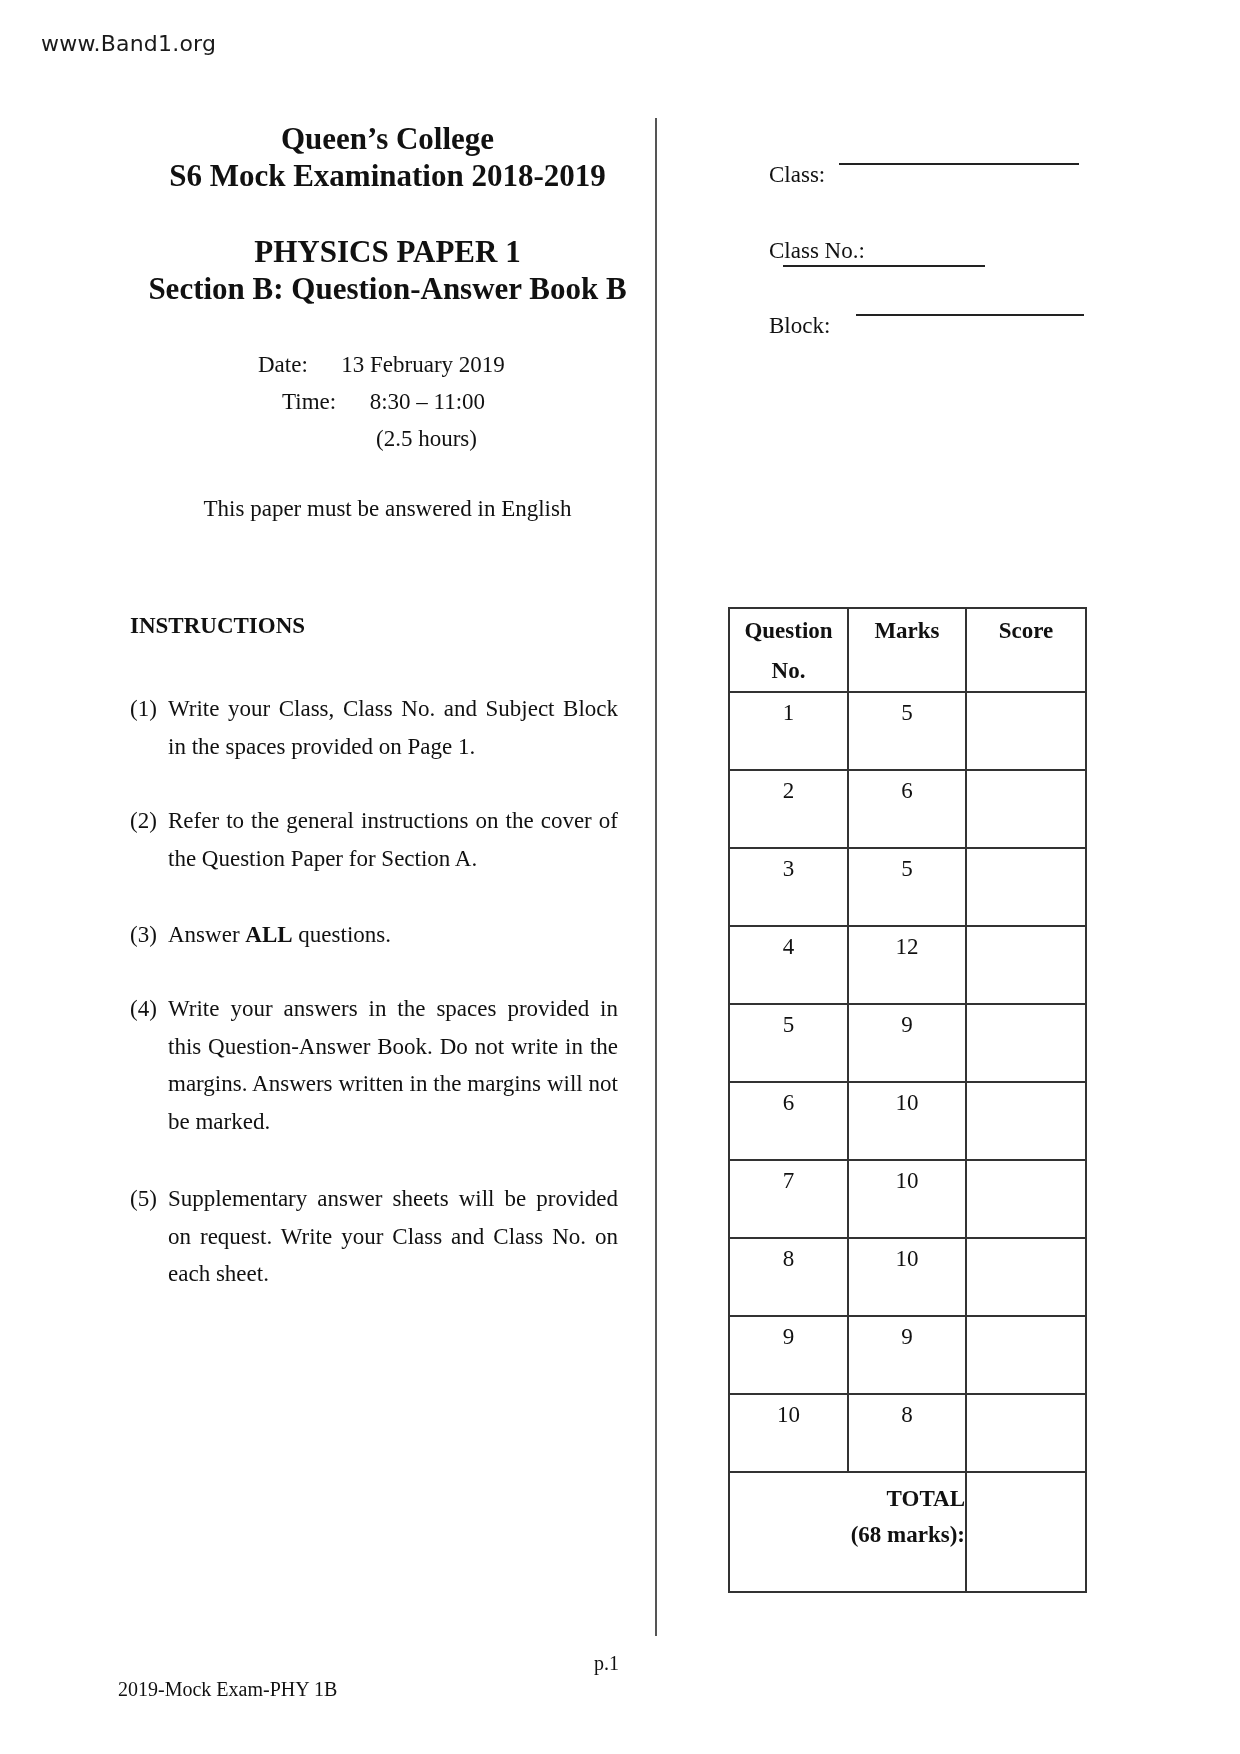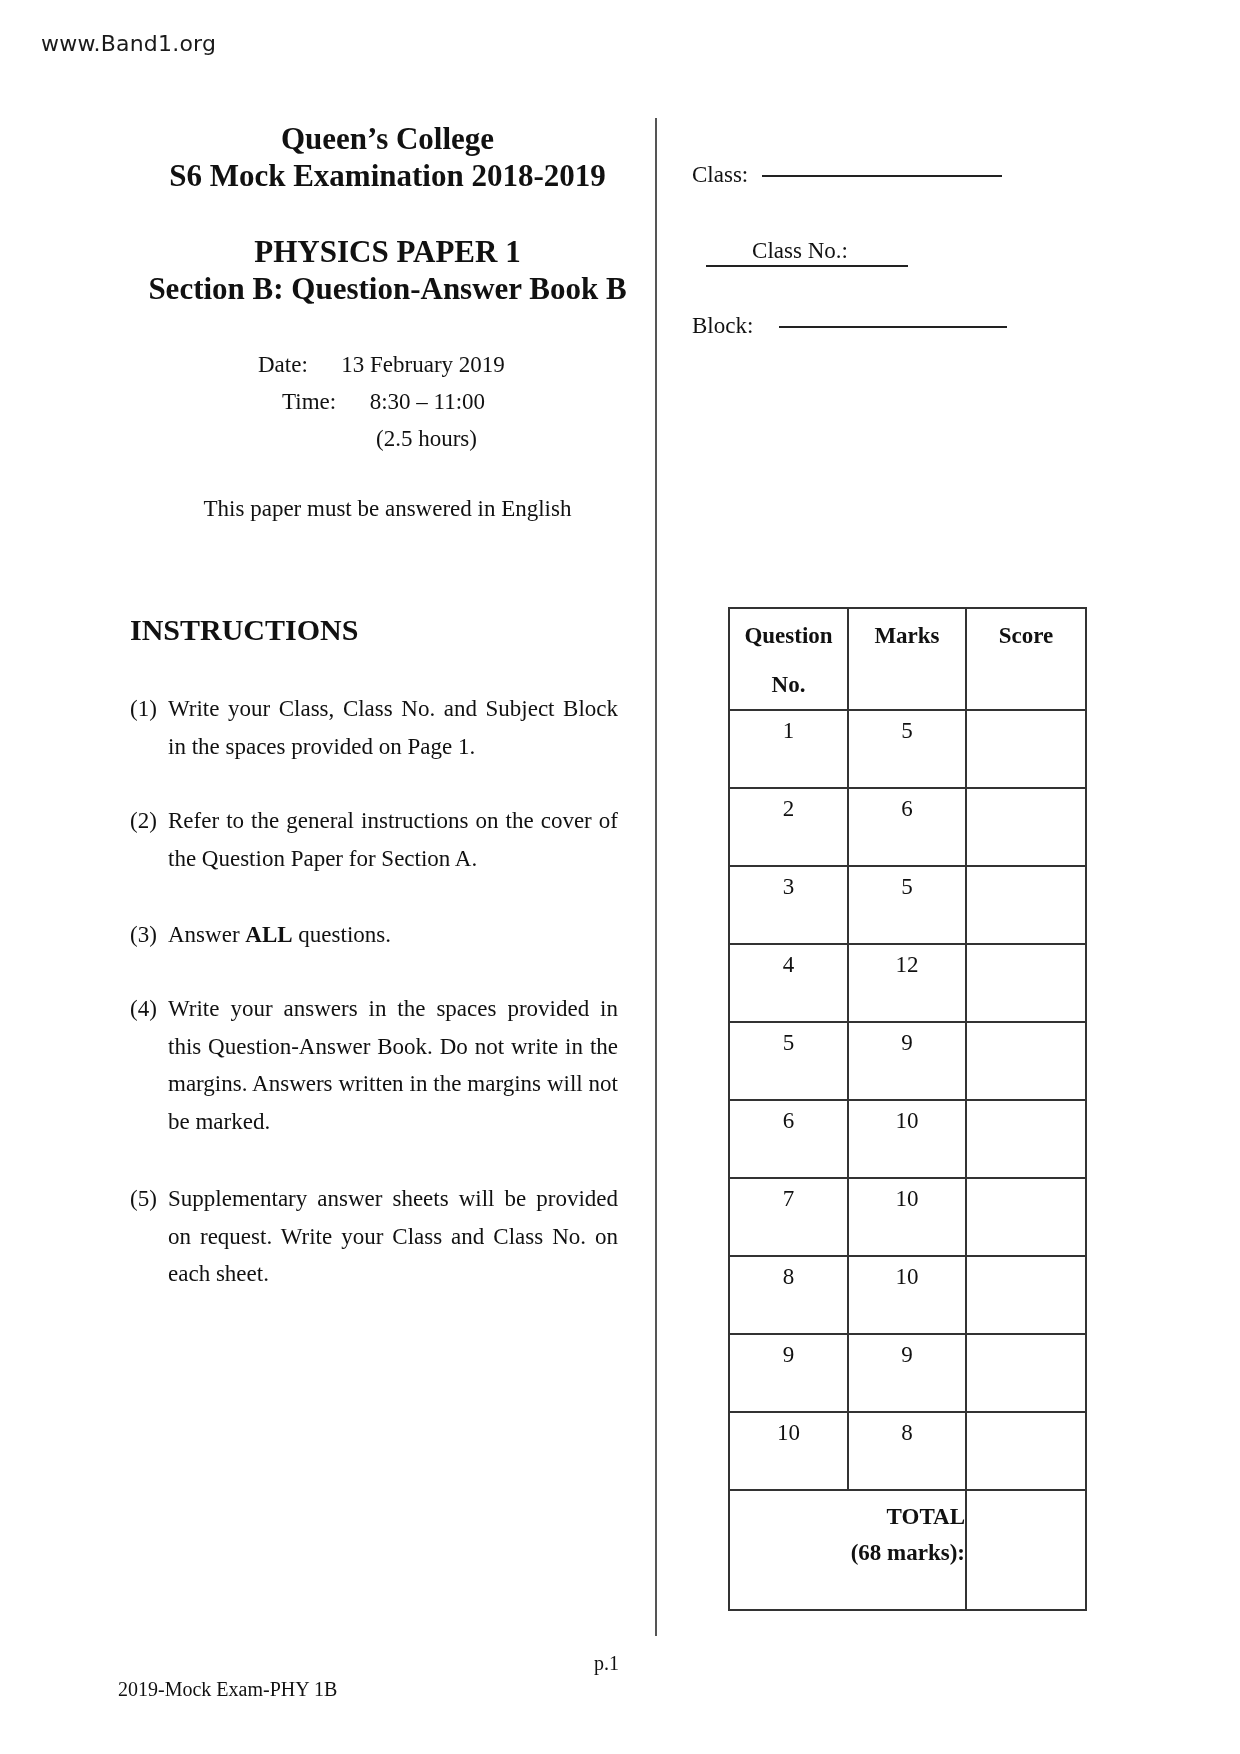--- a/index.html
+++ b/index.html
@@ -10,39 +10,39 @@
   }
   .abs { position: absolute; }
   .watermark {
     left: 41px; top: 31px; font-family: "DejaVu Sans", "Liberation Sans", sans-serif;
     font-size: 22px; color: #1a1a1a; letter-spacing: 0.2px;
   }
   .center-block { left: 110px; width: 555px; text-align: center; }
   .title { font-weight: bold; font-size: 31px; line-height: 37px; }
   .divider { left: 655px; top: 118px; width: 2px; height: 1518px; background: #555555; }
 
-  .field { left: 692px; font-size: 23px; display: flex; align-items: center; }
+  .field { left: 769px; font-size: 23px; display: flex; align-items: flex-start; }
   .field .line { border-bottom: 2px solid #222; height: 1px; margin-left: 14px; }
 
   .datetime { font-size: 23px; line-height: 37px; }
   .dt-row { position: absolute; white-space: nowrap; }
 
-  .instr-head { left: 130px; top: 613px; font-weight: bold; font-size: 30px; }
+  .instr-head { left: 130px; top: 613px; font-weight: bold; font-size: 23px; }
   .instr { left: 130px; width: 488px; font-size: 23px; line-height: 37.5px; }
   .instr .num { position: absolute; left: 0; top: 0; }
   .instr .txt { margin-left: 38px; text-align: justify; text-align-last: left; }
 
   table.marks {
     position: absolute; left: 728px; top: 607px; border-collapse: collapse;
     font-size: 23px; text-align: center;
   }
   table.marks td, table.marks th {
     border: 2px solid #333; padding: 0; vertical-align: top;
   }
-  table.marks th { font-weight: bold; height: 74px; line-height: 49px; padding-top: 2px; }
+  table.marks th { font-weight: bold; height: 74px; line-height: 40px; padding-top: 2px; }
   table.marks td { height: 74px; line-height: 36px; padding-top: 2px; }
   .c1 { width: 117px; } .c2 { width: 116px; margin-left: 28px; } .c3 { width: 118px; }
   table.marks td.total { height: 110px; font-weight: bold; padding-top: 8px; text-align: right; }
 
   .footer-left { left: 118px; top: 1678px; font-size: 20px; }
   .footer-page { left: 594px; top: 1652px; font-size: 20px; }
 </style>
 </head>
 <body>
 

